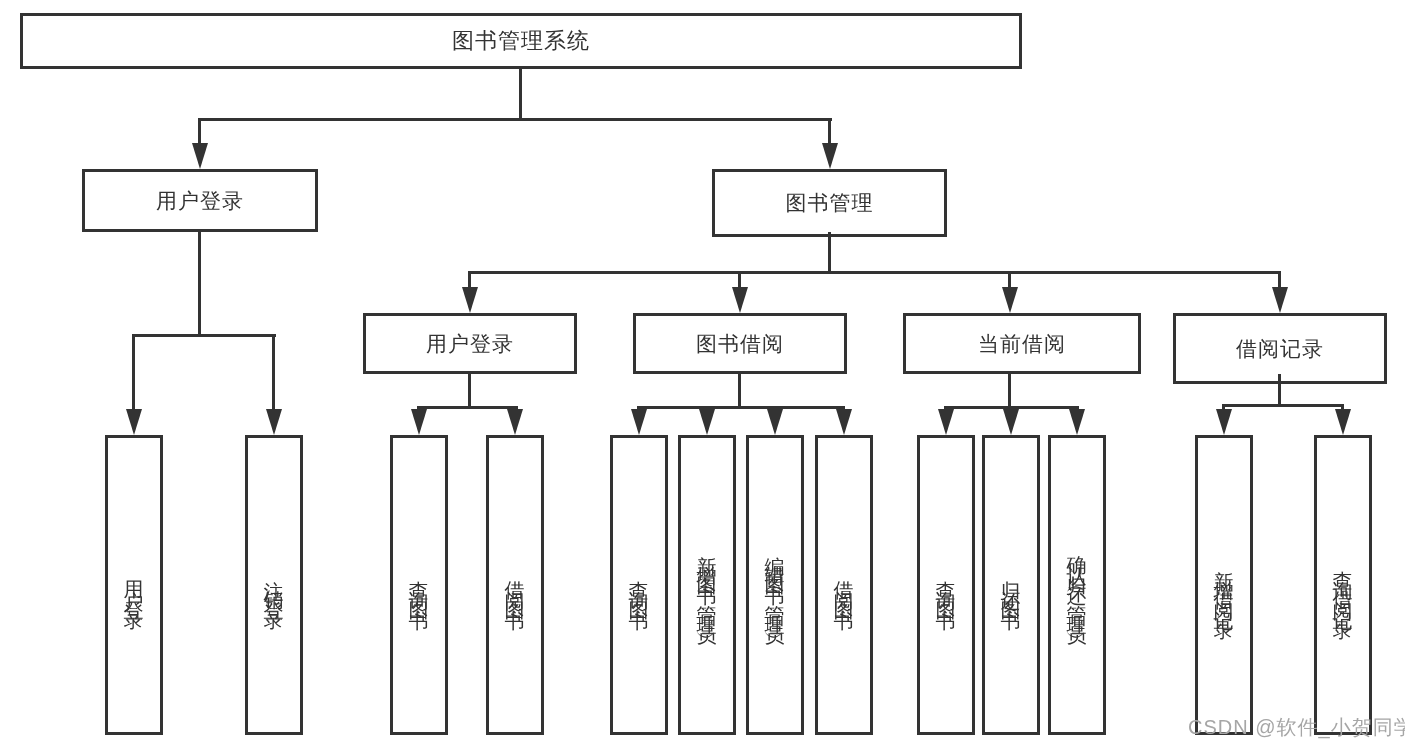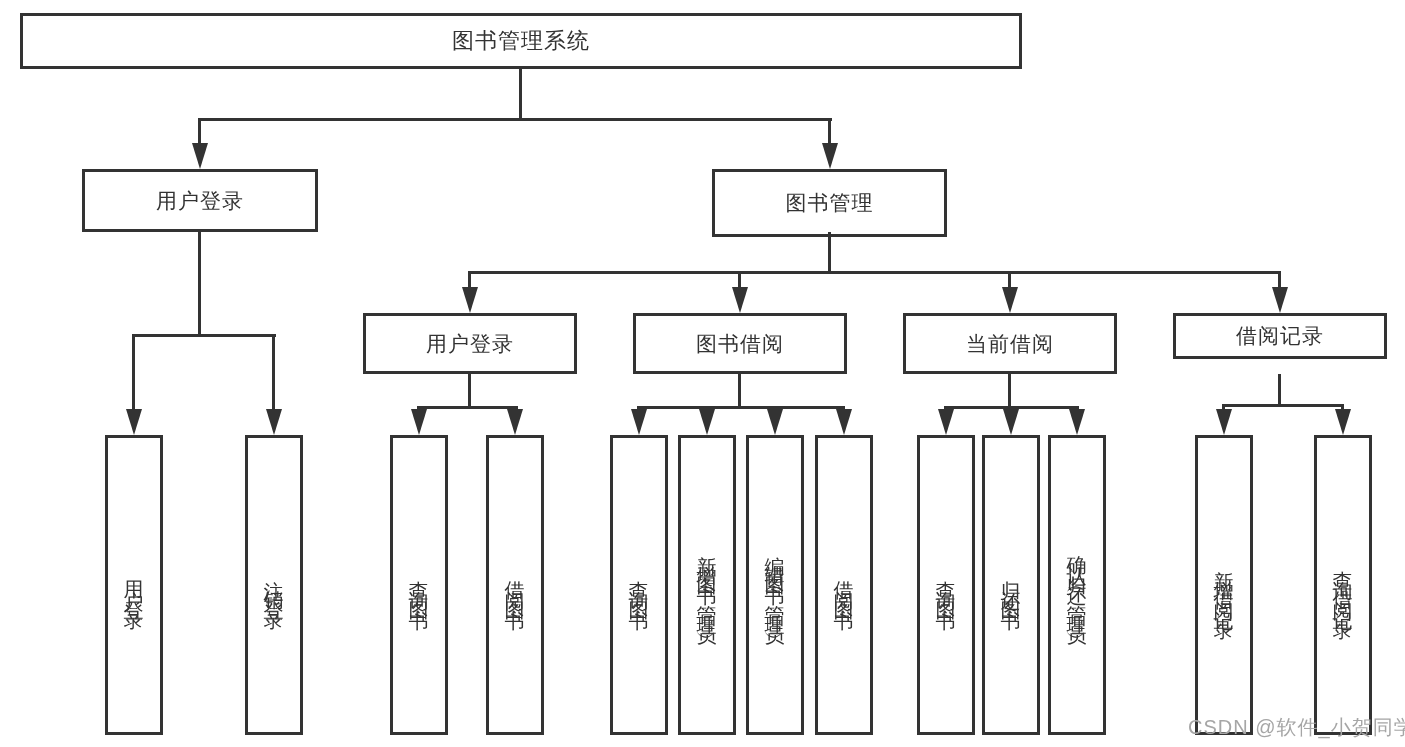--- a/index.html
+++ b/index.html
@@ -43,24 +43,24 @@
   <div class="box hbox" style="left:712px;top:169px;width:235px;height:68px;">
     <span>图书管理</span>
   </div>
 
   <div class="box hbox" style="left:363px;top:313px;width:214px;height:61px;">
     <span>用户登录</span>
   </div>
   <div class="box hbox" style="left:633px;top:313px;width:214px;height:61px;">
     <span>图书借阅</span>
   </div>
-  <div class="box hbox" style="left:903px;top:313px;width:214px;height:61px;">
+  <div class="box hbox" style="left:903px;top:313px;width:238px;height:61px;">
     <span>当前借阅</span>
   </div>
-  <div class="box hbox" style="left:1173px;top:313px;width:214px;height:46px;">
+  <div class="box hbox" style="left:1173px;top:313px;width:214px;height:71px;">
     <span>借阅记录</span>
   </div>
 
   <div class="box vbox" style="left:105px;top:435px;width:58px;height:300px;">
     <span>用户登录</span>
   </div>
   <div class="box vbox" style="left:245px;top:435px;width:58px;height:300px;">
     <span>注销登录</span>
   </div>
 

